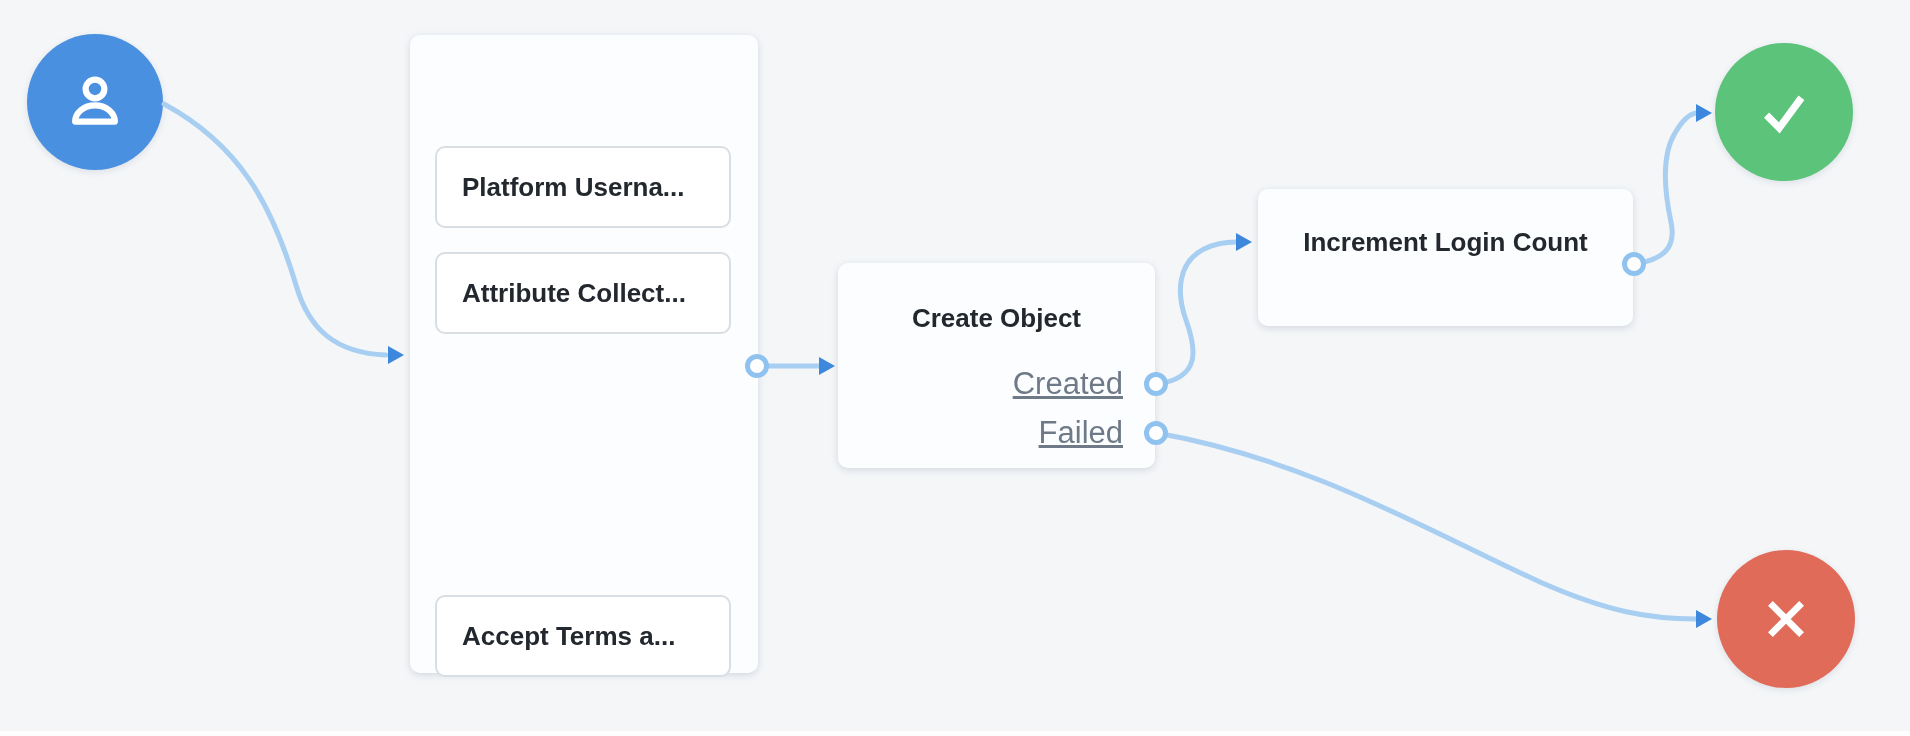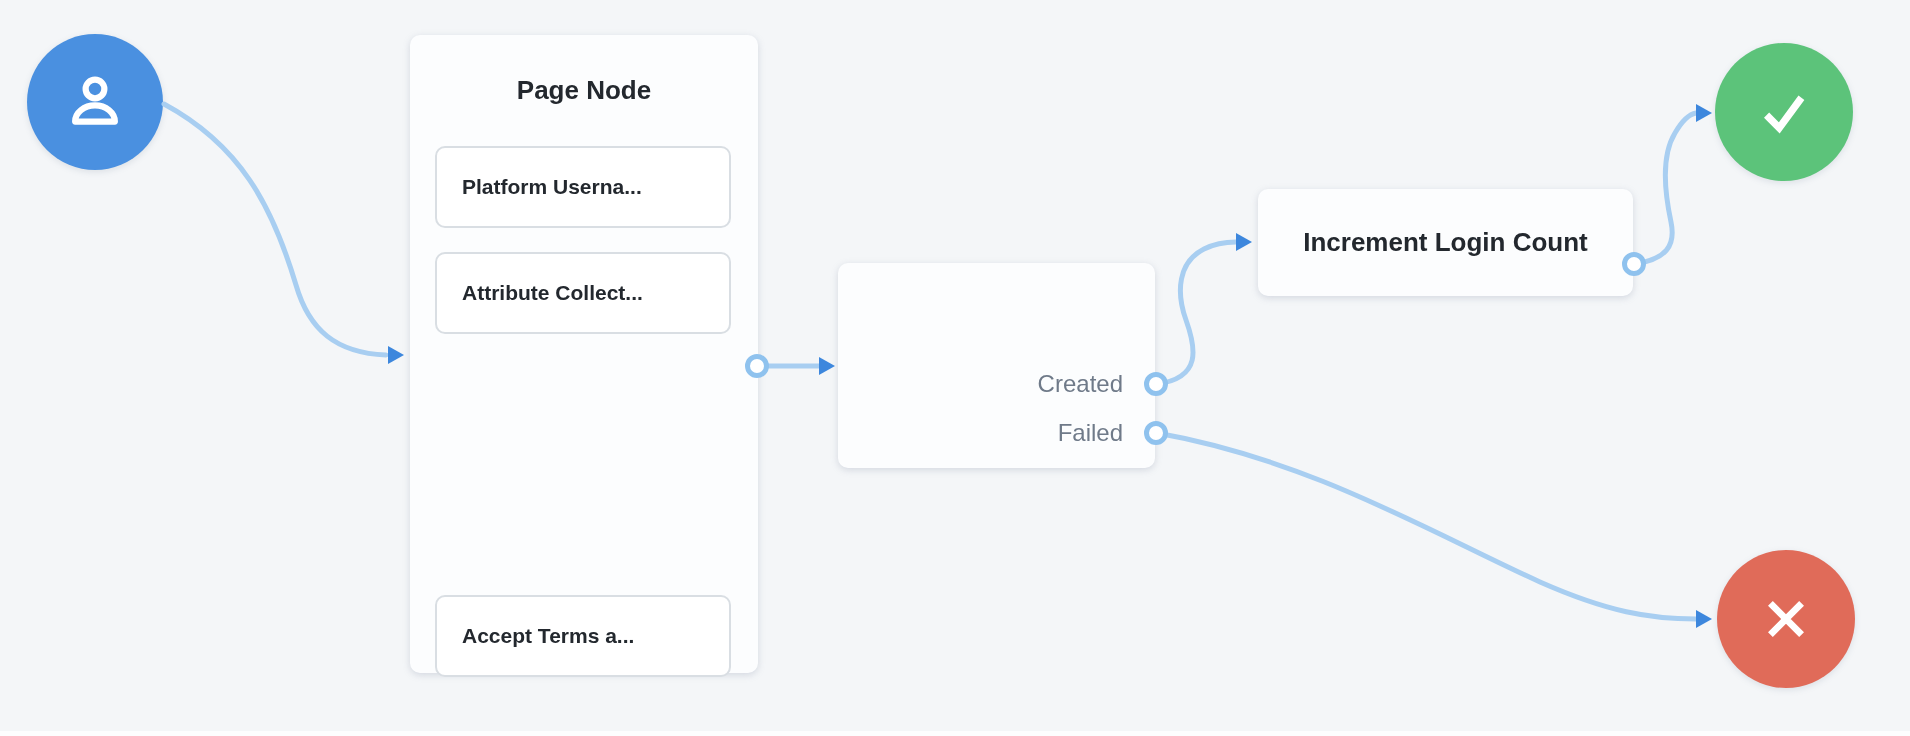--- a/index.html
+++ b/index.html
@@ -58,42 +58,43 @@
     left: 25px;
     width: 296px;
     height: 82px;
     background: #ffffff;
     border: 2px solid var(--item-border, #d9dee3);
     border-radius: 10px;
     box-sizing: border-box;
     display: flex;
     align-items: center;
     padding-left: 25px;
-    font-size: 21px;
+    font-size: 26px;
     font-weight: 700;
     color: var(--title-text, #23282e);
     white-space: nowrap;
     overflow: hidden;
   }
   .create-object-card { left: 838px; top: 263px; width: 317px; height: 205px; }
   .create-object-card .card-title { top: 40px; }
   .output-label {
     position: absolute;
     right: 32px;
     height: 30px;
     line-height: 30px;
-    font-size: 24px;
+    font-size: 31px;
     font-weight: 400;
     color: var(--output-text, #6f7a89);
     white-space: nowrap;
+    text-decoration: underline;
   }
   .output-created { top: 106px; }
   .output-failed  { top: 155px; text-align: right; }
 
-  .increment-card { left: 1258px; top: 189px; width: 375px; height: 107px; }
+  .increment-card { left: 1258px; top: 189px; width: 375px; height: 137px; }
   .increment-card .card-title { top: 38px; }
 
   
   svg.edges {
     position: absolute;
     left: 0; top: 0;
     width: 1910px; height: 736px;
     pointer-events: none;
   }
   .edge-line {
@@ -116,27 +117,27 @@
 <div class="canvas">
 
   <div class="circle-node start">
     <svg class="node-icon" width="68" height="68" viewBox="0 0 24 24" aria-hidden="true">
       <circle cx="12" cy="7.4" r="3.3" fill="none" stroke="#ffffff" stroke-width="2.2"></circle>
       <path d="M 5,18.9 a 7,5.7 0 0 1 14,0 Z" fill="none" stroke="#ffffff" stroke-width="2.2" stroke-linejoin="round"></path>
     </svg>
   </div>
 
   <div class="card page-node-card">
-    <div class="card-title">Page Node</div>
     <div class="page-item" style="top:111px">Platform Userna...</div>
     <div class="page-item" style="top:217px">Attribute Collect...</div>
     <div class="page-item" style="top:560px">Accept Terms a...</div>
   </div>
 
   <div class="card create-object-card">
+    <div class="card-title">Create Object</div>
     <div class="output-label output-created">Created</div>
     <div class="output-label output-failed">Failed</div>
   </div>
 
   <div class="card increment-card">
     <div class="card-title">Increment Login Count</div>
   </div>
 
   <div class="circle-node success">
     <svg class="node-icon" width="76" height="76" viewBox="0 0 48 48" aria-hidden="true">

